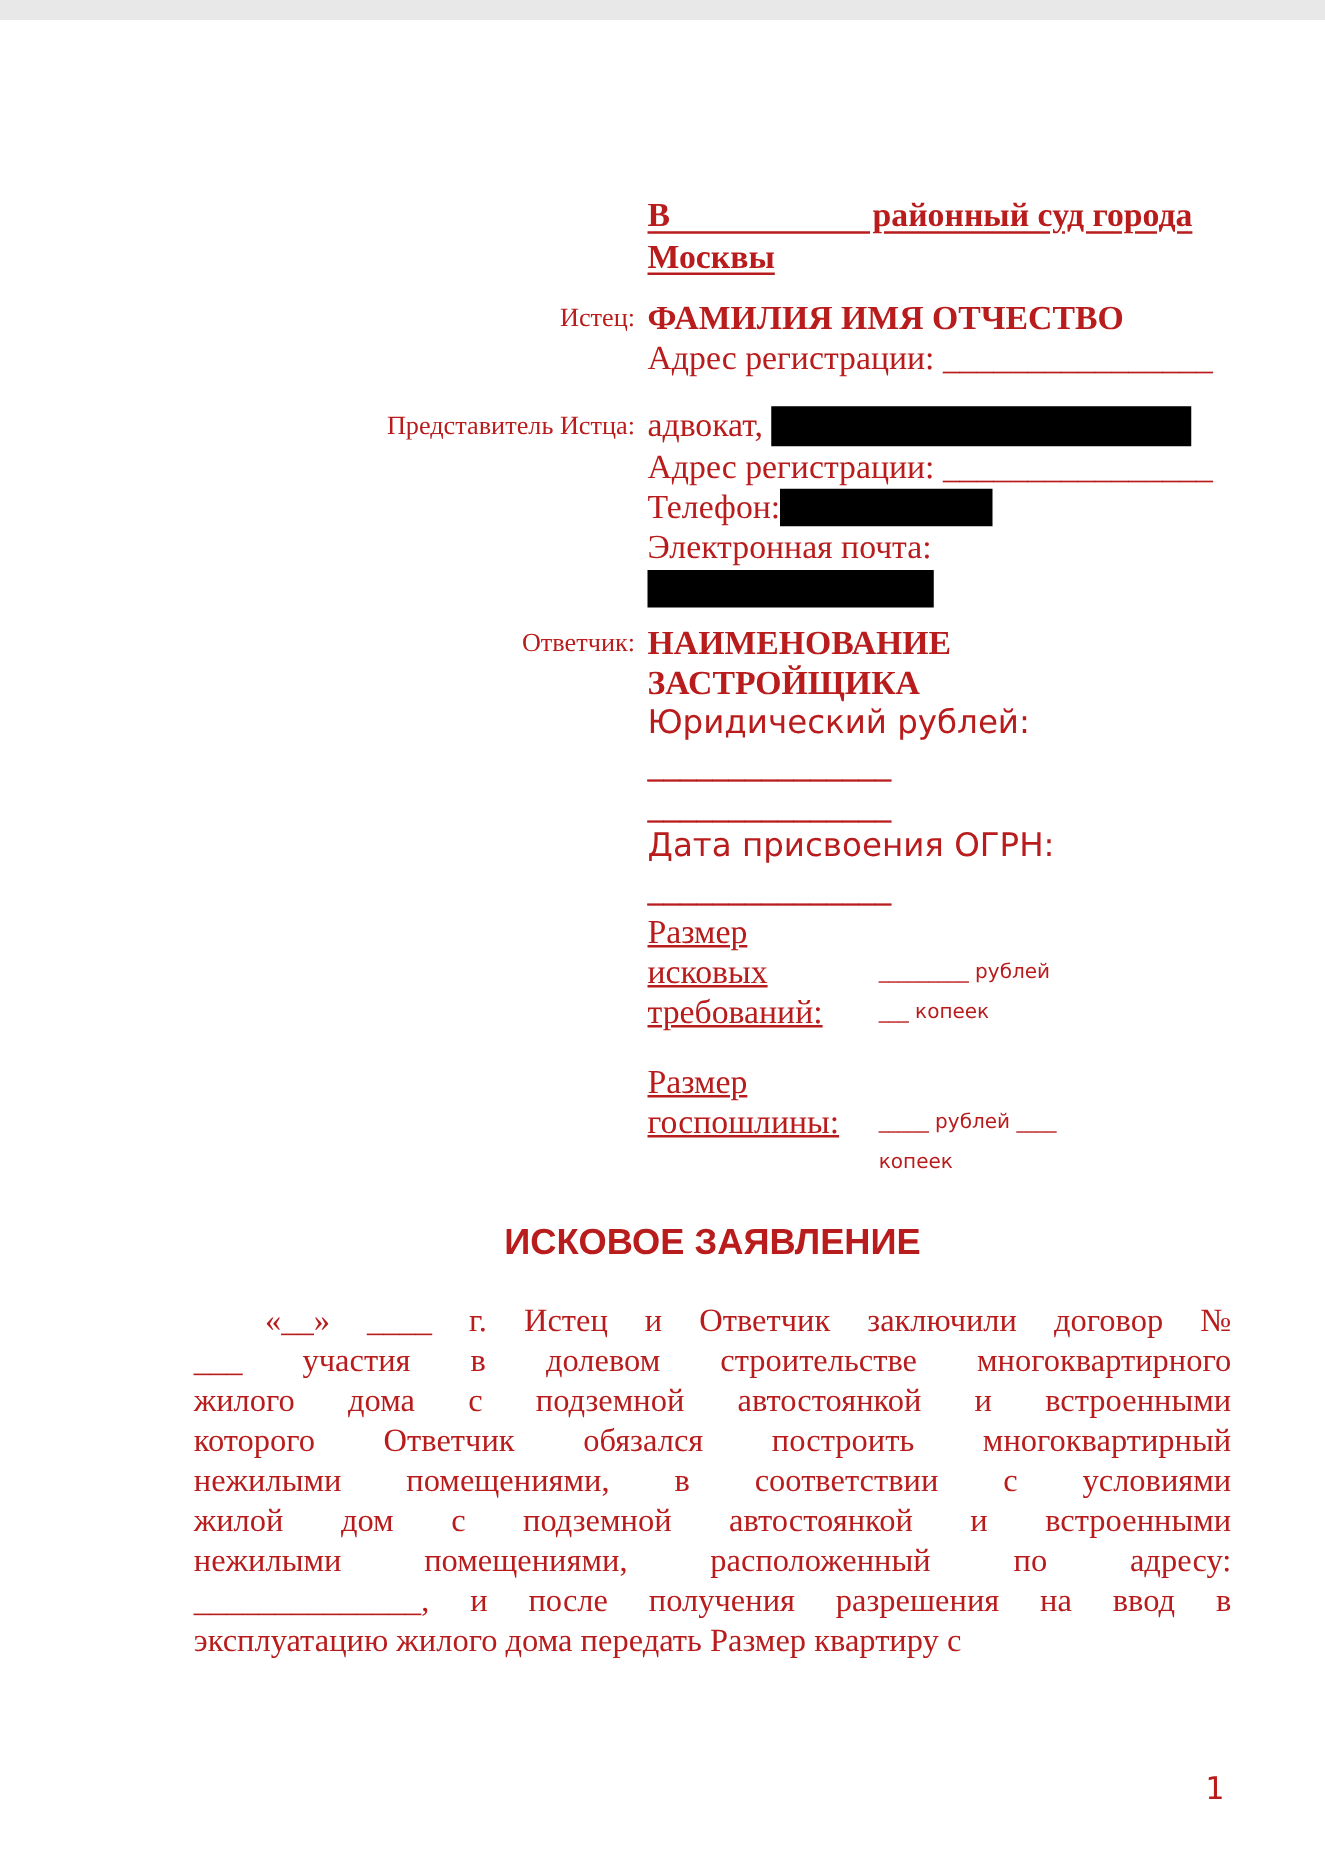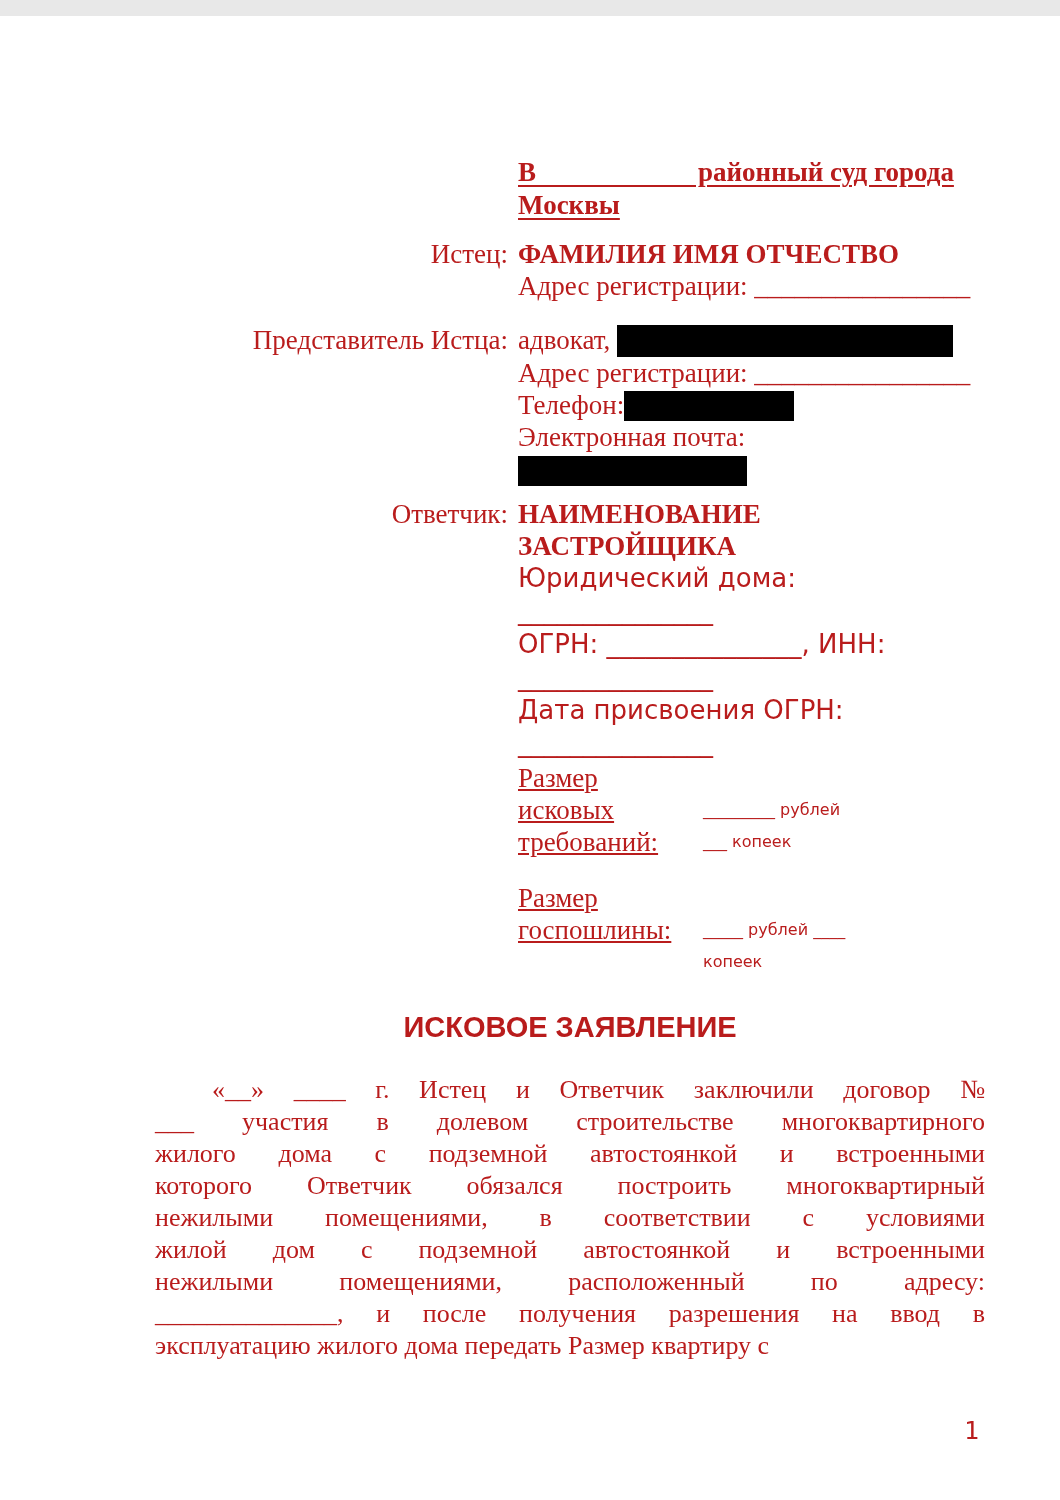--- a/index.html
+++ b/index.html
@@ -15,21 +15,21 @@
     overflow: hidden;
     font-family: "Liberation Serif", serif;
   }
 
   
   .row { display: flex; }
   .col-label {
     width: 353px;
     flex: 0 0 353px;
     text-align: right;
-    font-size: 27px;
+    font-size: 21px;
     line-height: 32px;
     font-family: "Liberation Serif", serif;
   }
   .col-content {
     margin-left: 10px;
     width: 467px;
     flex: 0 0 467px;
     font-size: 27px;
     line-height: 32px;
     font-family: "Liberation Serif", serif;
@@ -161,23 +161,22 @@
     </div>
   </div>
 
   <div class="gap12"></div>
 
   <div class="row">
     <div class="col-label">Ответчик:</div>
     <div class="col-content">
       <div class="defendant-name">НАИМЕНОВАНИЕ ЗАСТРОЙЩИКА</div>
       <div class="sans-wide">
-        <div>Юридический дома:</div>
+        <div>Юридический рублей:</div>
         <div>_______________</div>
-        <div>ОГРН: _______________, ИНН:</div>
         <div>_______________</div>
         <div>Дата присвоения ОГРН:</div>
         <div>_______________</div>
       </div>
     </div>
   </div>
 
   <div class="amount-block">
     <div class="amount-label">
       <div>Размер</div>

